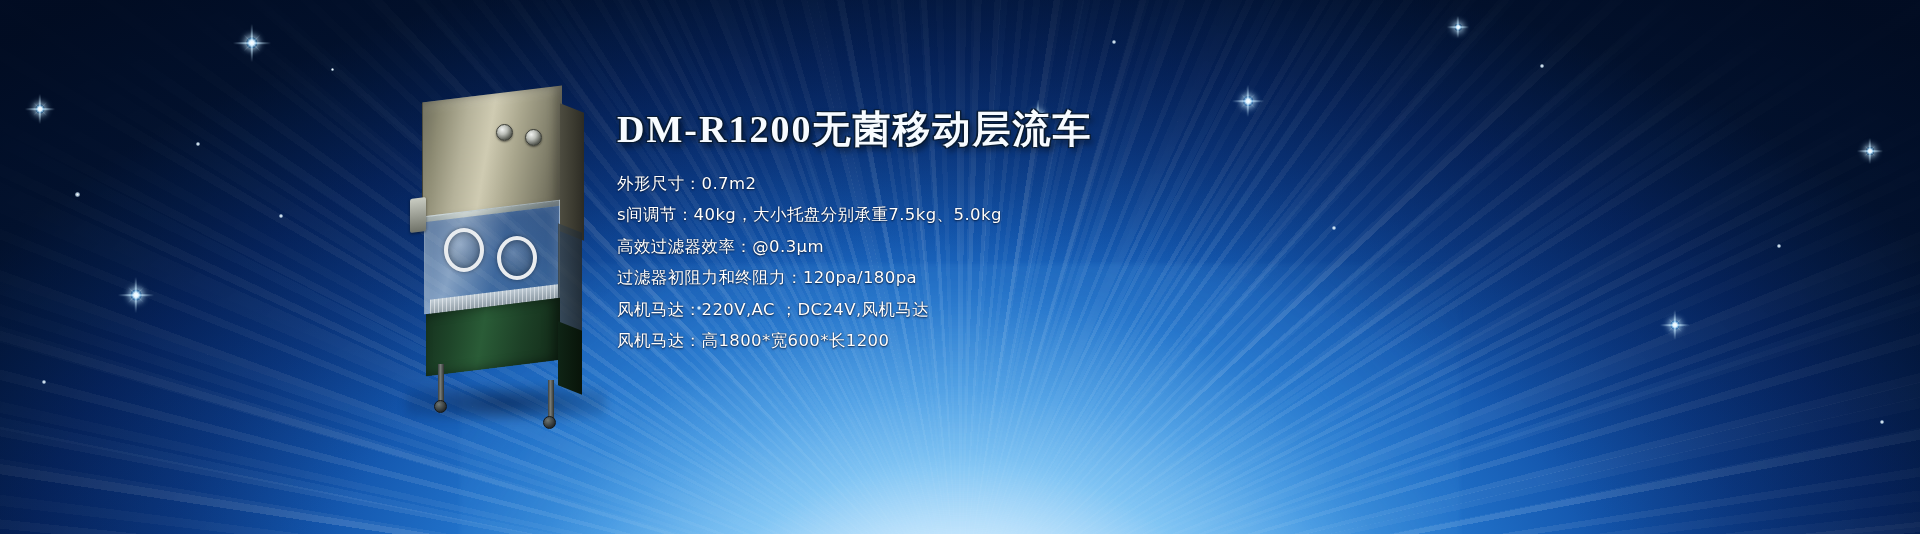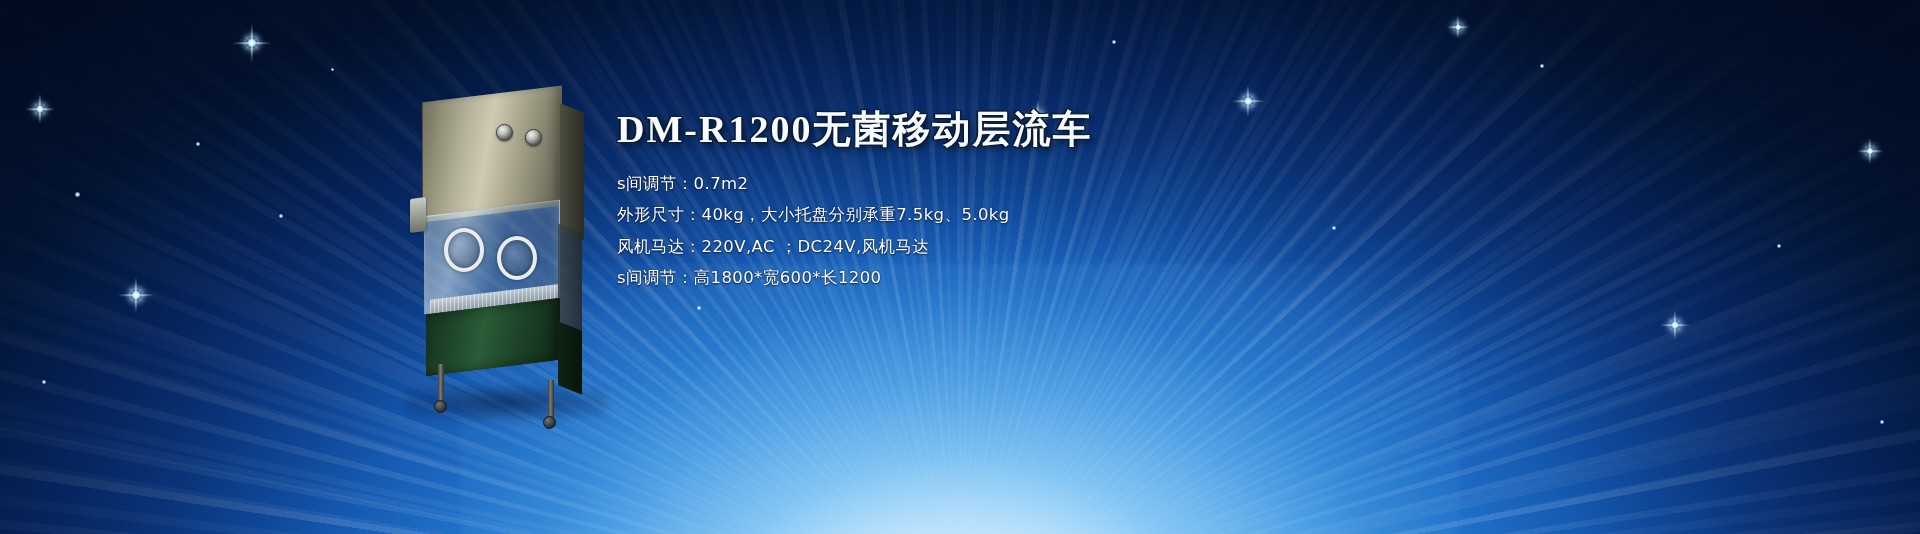--- a/index.html
+++ b/index.html
@@ -358,20 +358,22 @@
     <div class="cab-base-right"></div>
     <div class="leg l1"></div>
     <div class="leg l2"></div>
     <div class="caster c1"></div>
     <div class="caster c2"></div>
   </div>
 
   <div id="copy">
     <div id="title">DM-R1200无菌移动层流车</div>
     <ul id="spec-list">
-      <li>s间调节：0.7m2</li>
-      <li>外形尺寸：40kg，大小托盘分别承重7.5kg、5.0kg</li>
+      <li>外形尺寸：0.7m2</li>
+      <li>s间调节：40kg，大小托盘分别承重7.5kg、5.0kg</li>
+      <li>高效过滤器效率：@0.3μm</li>
+      <li>过滤器初阻力和终阻力：120pa/180pa</li>
       <li>风机马达：220V,AC ；DC24V,风机马达</li>
-      <li>s间调节：高1800*宽600*长1200</li>
+      <li>风机马达：高1800*宽600*长1200</li>
     </ul>
   </div>
 
 </div>
 
 </body></html>

